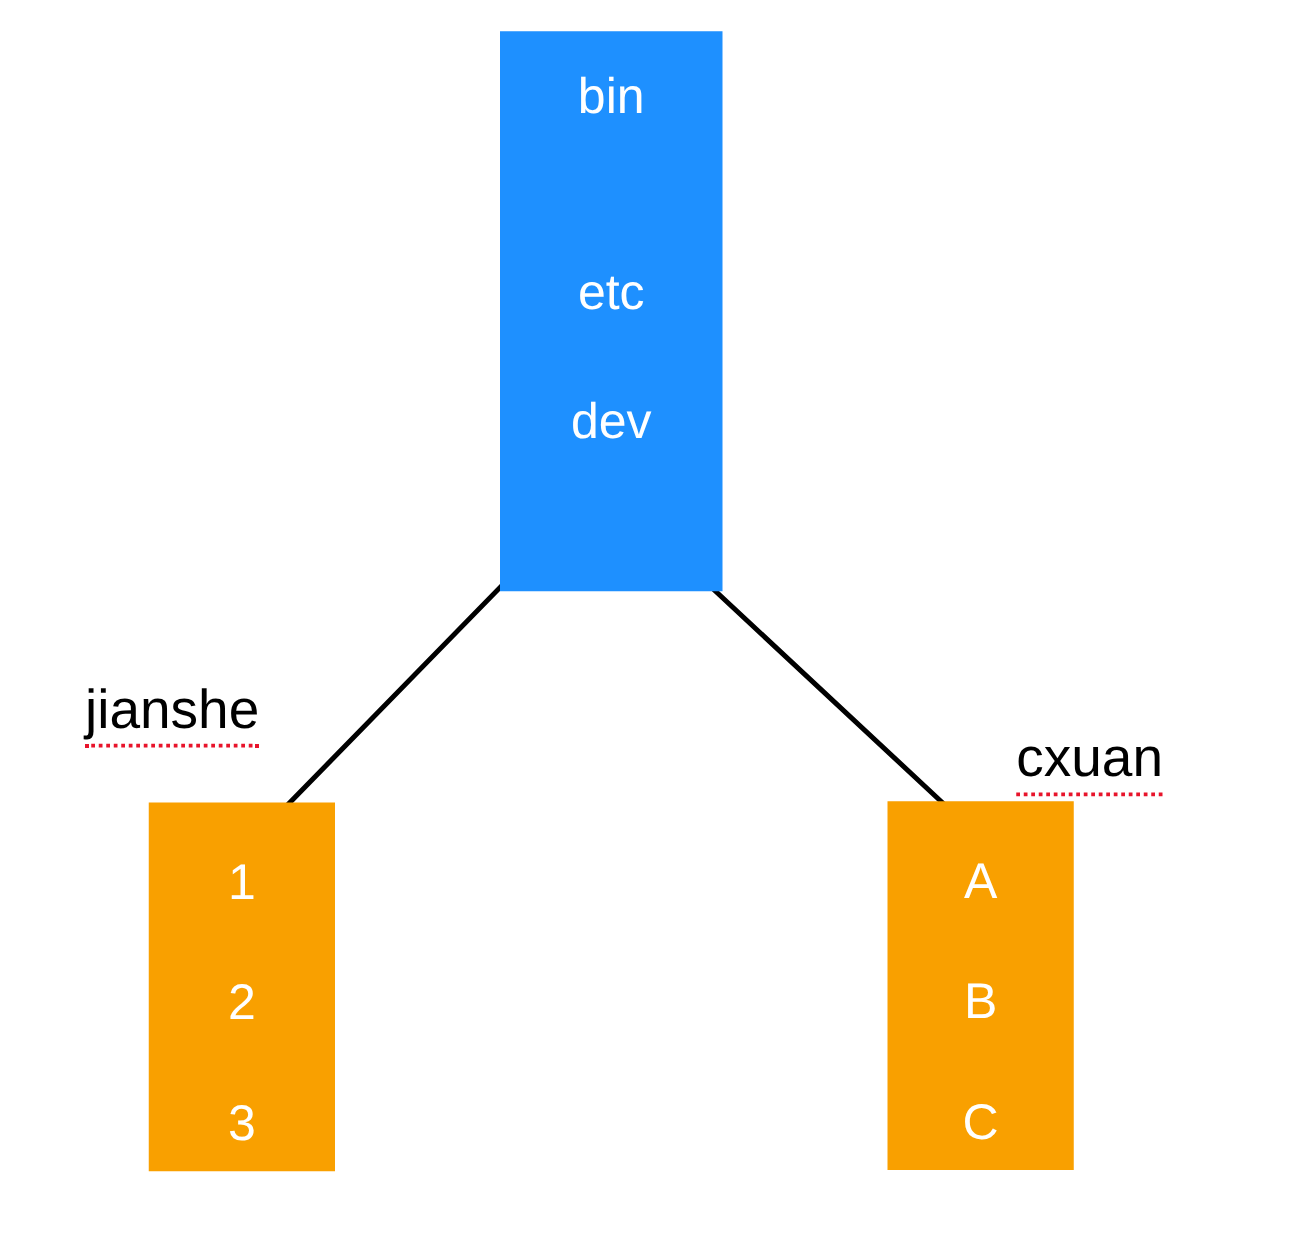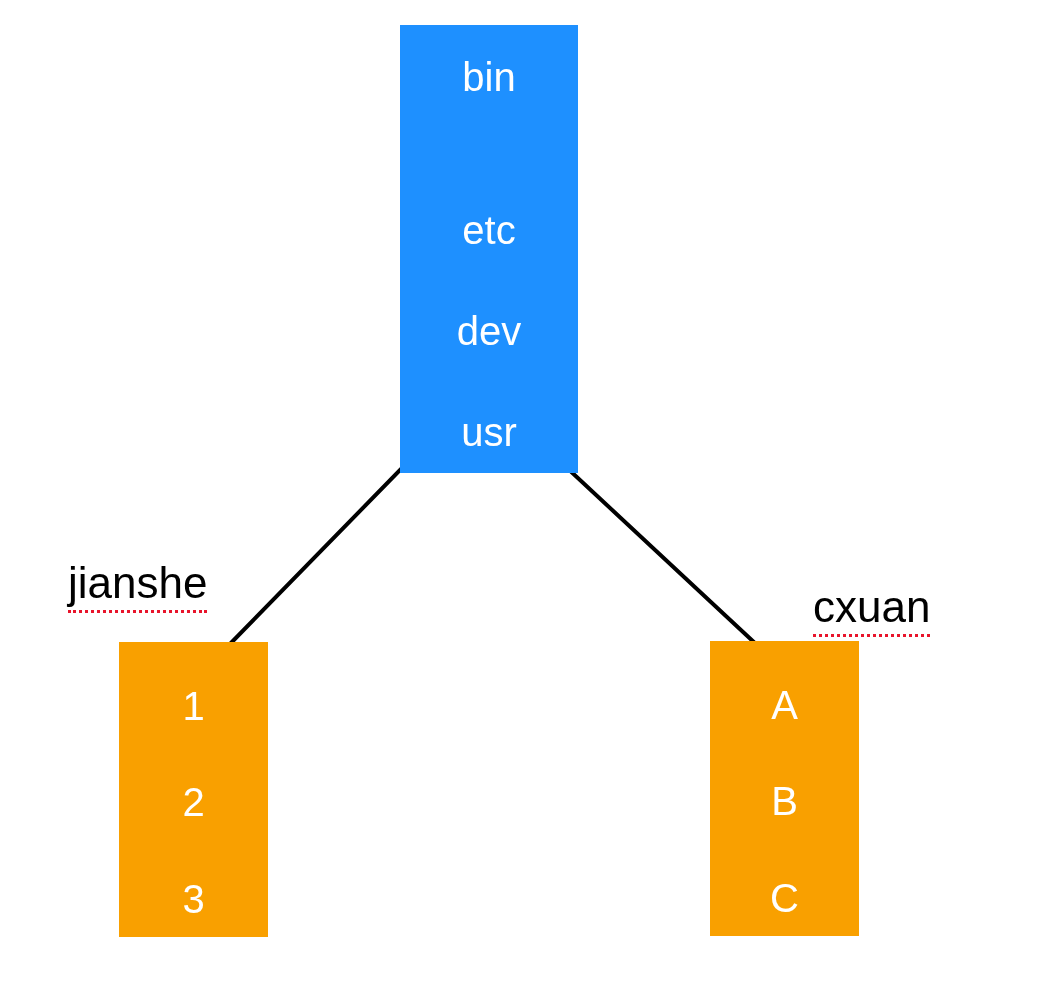--- a/index.html
+++ b/index.html
@@ -86,38 +86,37 @@
   
   .node-label {
     position: absolute;
     font-size: 44px;
     color: #000000;
     white-space: nowrap;
     line-height: 1;
     padding-bottom: 5px;
     border-bottom: 3px dotted #E8142B;
   }
-  #label-jianshe { left: 68px; top: 561px; }
+  #label-jianshe { left: 68px; top: 546px; }
   #label-cxuan   { left: 813px; top: 561px; margin-top: 24px; }
 </style>
 </head>
 <body>
 
 <div id="canvas">
 
   <svg id="connectors" viewBox="0 0 1040 990" width="1040" height="990" xmlns="http://www.w3.org/2000/svg">
     <line x1="444" y1="425" x2="229" y2="645" stroke="#000000" stroke-width="4" stroke-linecap="round"></line>
     <line x1="521" y1="425" x2="757" y2="645" stroke="#000000" stroke-width="4" stroke-linecap="round"></line>
   </svg>
 
   <div id="root-box" class="node-box">
     <div class="entry">bin</div>
     <div class="entry">etc</div>
     <div class="entry">dev</div>
-    <div class="entry">usr</div>
   </div>
 
   <div id="label-jianshe" class="node-label">jianshe</div>
 
   <div id="child-box-left" class="node-box child-box">
     <div class="entry">1</div>
     <div class="entry">2</div>
     <div class="entry">3</div>
   </div>
 

